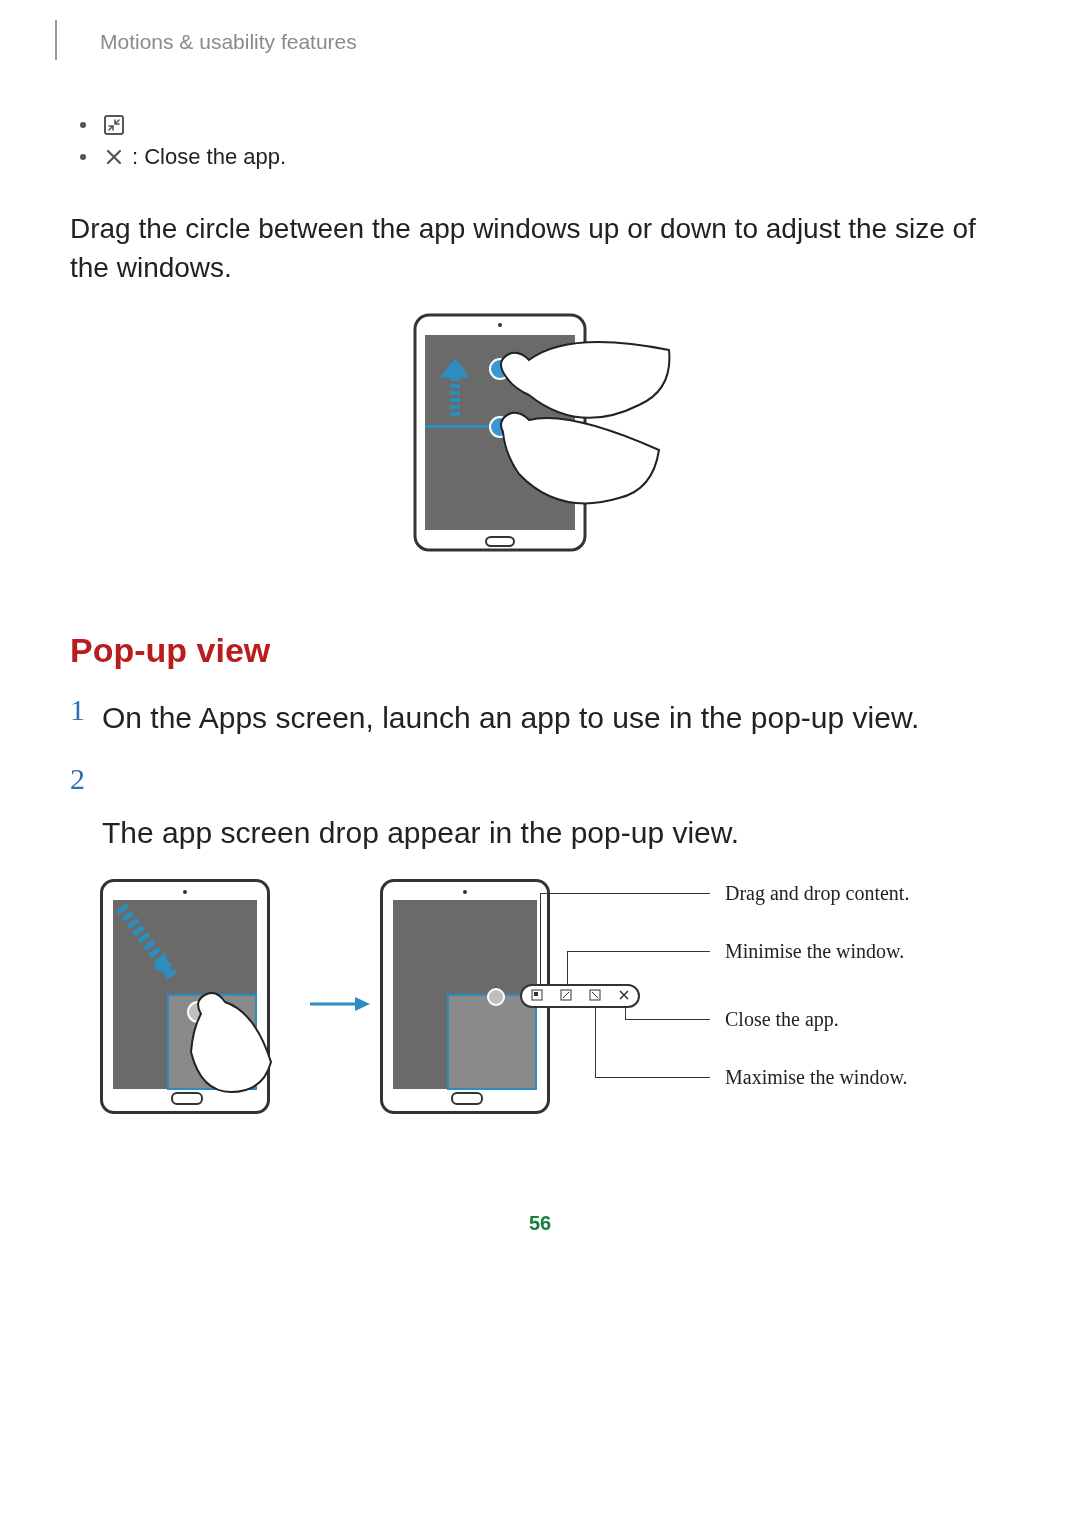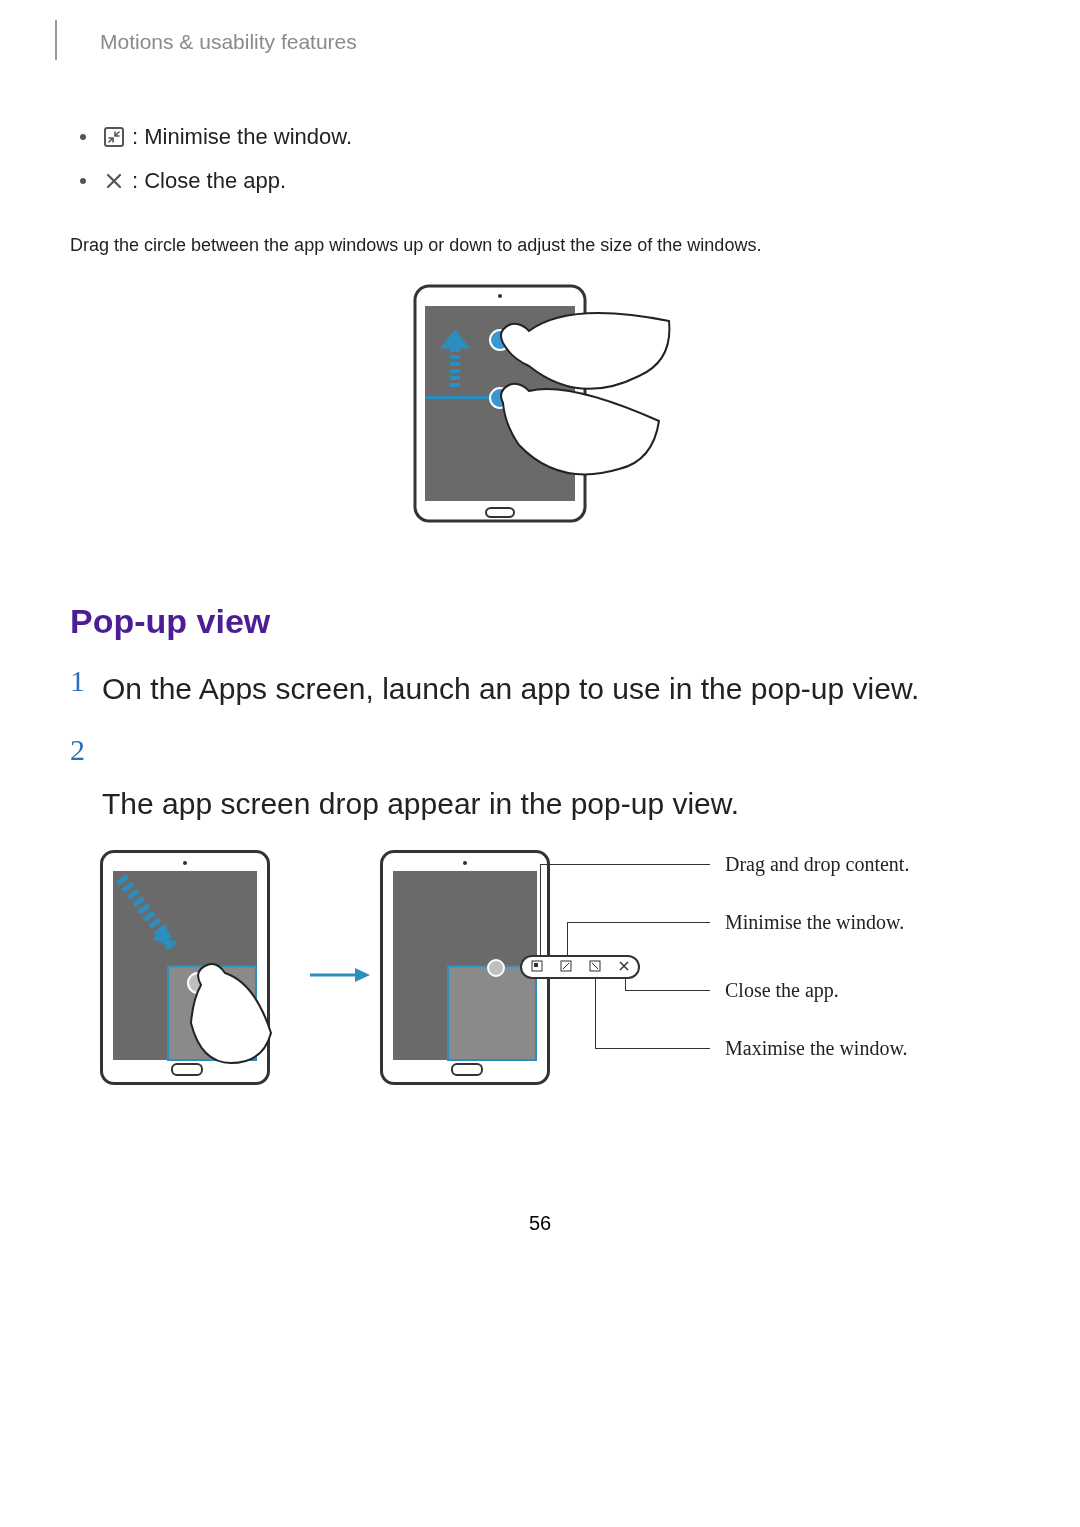--- a/index.html
+++ b/index.html
@@ -64,26 +64,26 @@
     width:20px;height:20px;
     align-items:center;justify-content:center;
     margin-right:8px;
   }
   h2.sub {
     font-size: 27px;
     font-weight: 700;
     margin: 20px 0 12px 0;
   }
   p.body {
-    font-size: 18px;
+    font-size: 28px;
     line-height: 1.4;
     margin: 0 0 20px 0;
   }
   h1.section {
-    color: #4c1d95;
+    color: #b91c1c;
     font-size: 34px;
     font-weight: 700;
     margin: 60px 0 25px 0;
   }
   .steps { margin: 0; padding:0; list-style:none; }
   .steps li {
     display:flex;
     margin-bottom: 22px;
   }
   .step-num {
@@ -147,41 +147,41 @@
     justify-content:space-around;
     box-sizing:border-box;
   }
   .mini-toolbar span { font-size:11px; line-height:1; }
   .pagenum {
     position:absolute;
     bottom:50px;
     left:0; right:0;
     text-align:center;
     font-size:20px;
-    color:#000000;
+    color:#15803d;
+    font-weight:bold;
   }
 </style>
 </head>
 <body>
 
 <div class="page">
   <div class="header-rule"></div>
   <div class="running-head">Motions &amp; usability features</div>
 
   <div class="content">
 
     <ul class="icon-list">
       <li>
         <span class="bullet"></span>
         <span class="sq-icon">
           <svg width="12" height="12" viewBox="0 0 12 12">
               <path d="M11 1 L7 5 M7 1 v4 h4 M1 11 L5 7 M5 11 v-4 h-4" stroke="#555" stroke-width="1.6" fill="none" stroke-linecap="round"></path>
             </svg>
         </span>
-        <span>: Minimise the window.</span>
       </li>
       <li>
         <span class="bullet"></span>
         <span class="x-icon">
           <svg width="16" height="16" viewBox="0 0 16 16">
               <path d="M2 2 L14 14 M14 2 L2 14" stroke="#555" stroke-width="2.2" stroke-linecap="round"></path>
             </svg>
         </span>
         <span>: Close the app.</span>
       </li>

